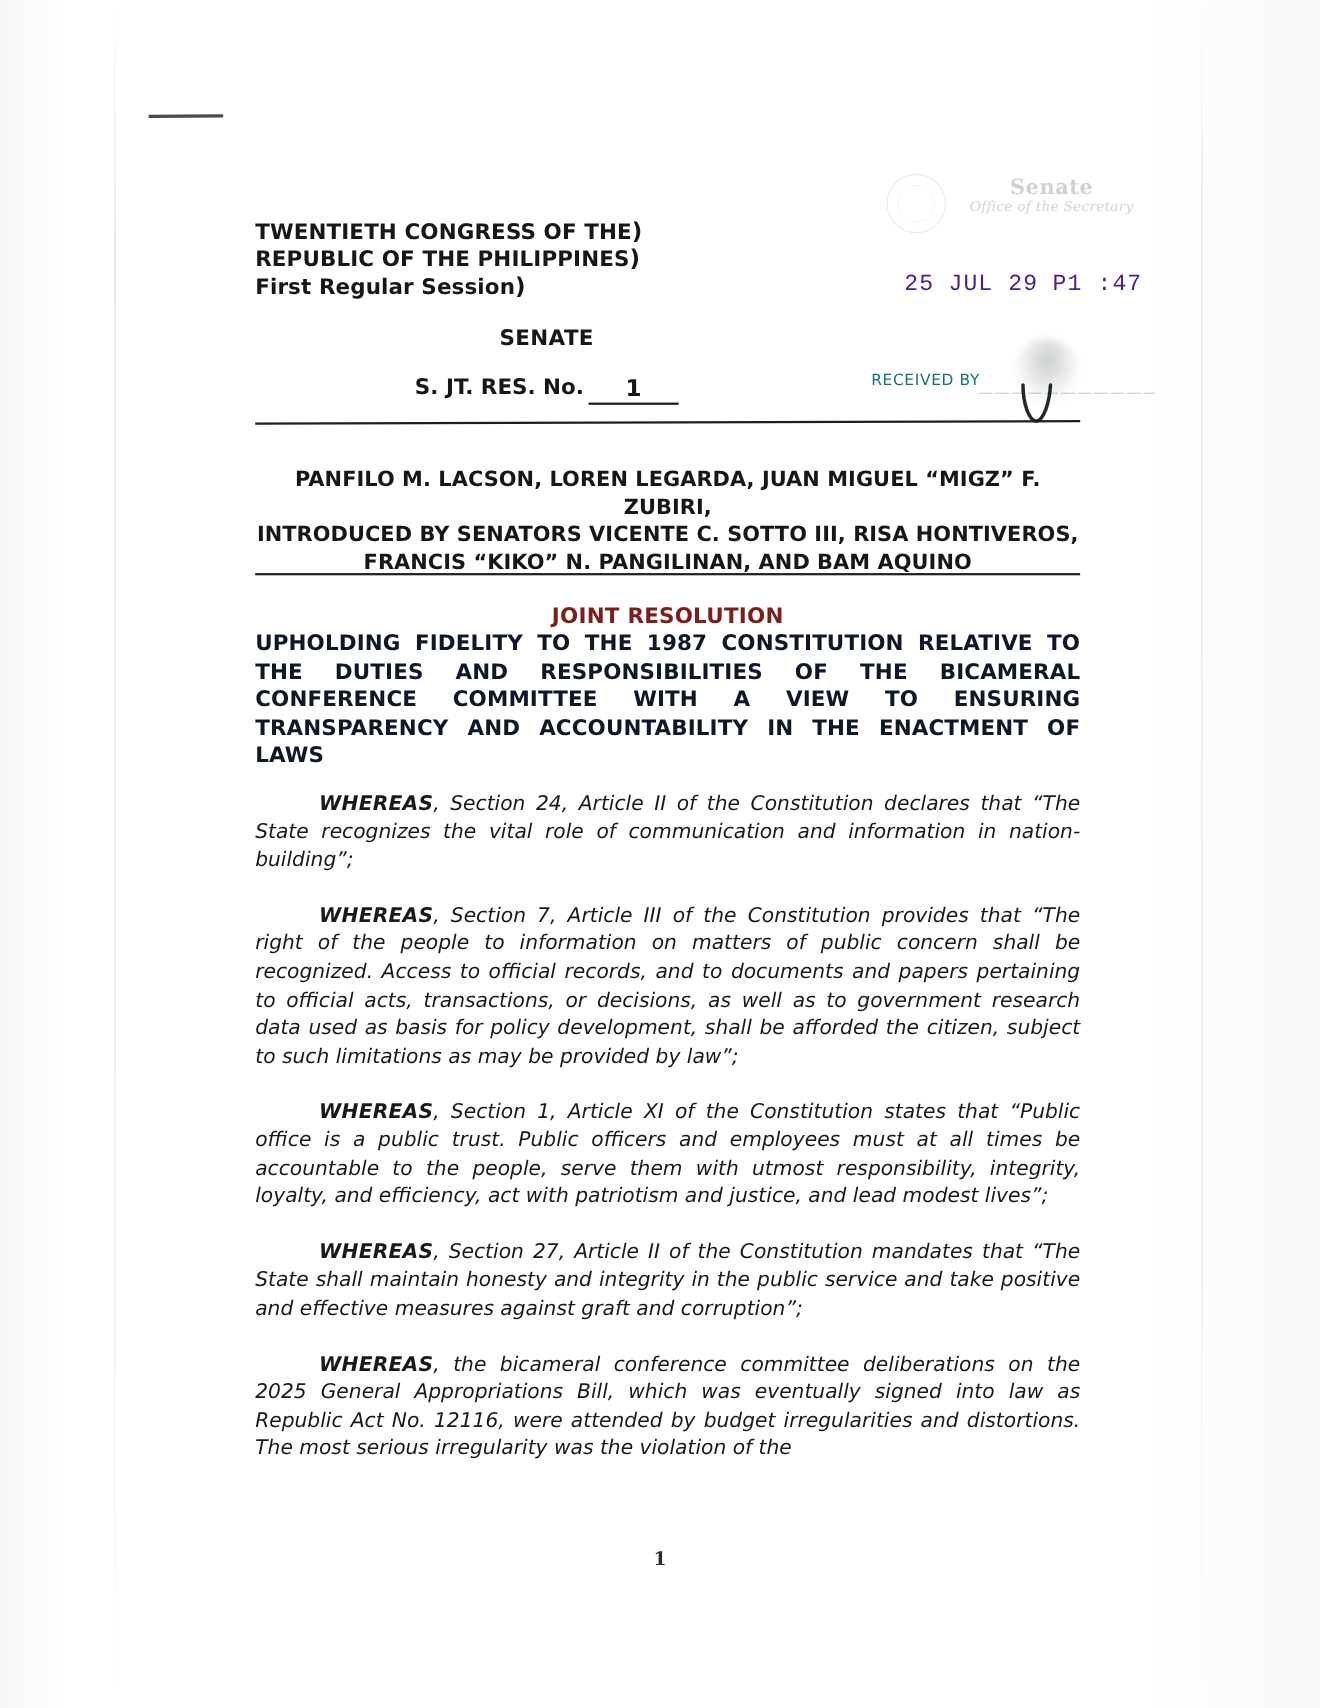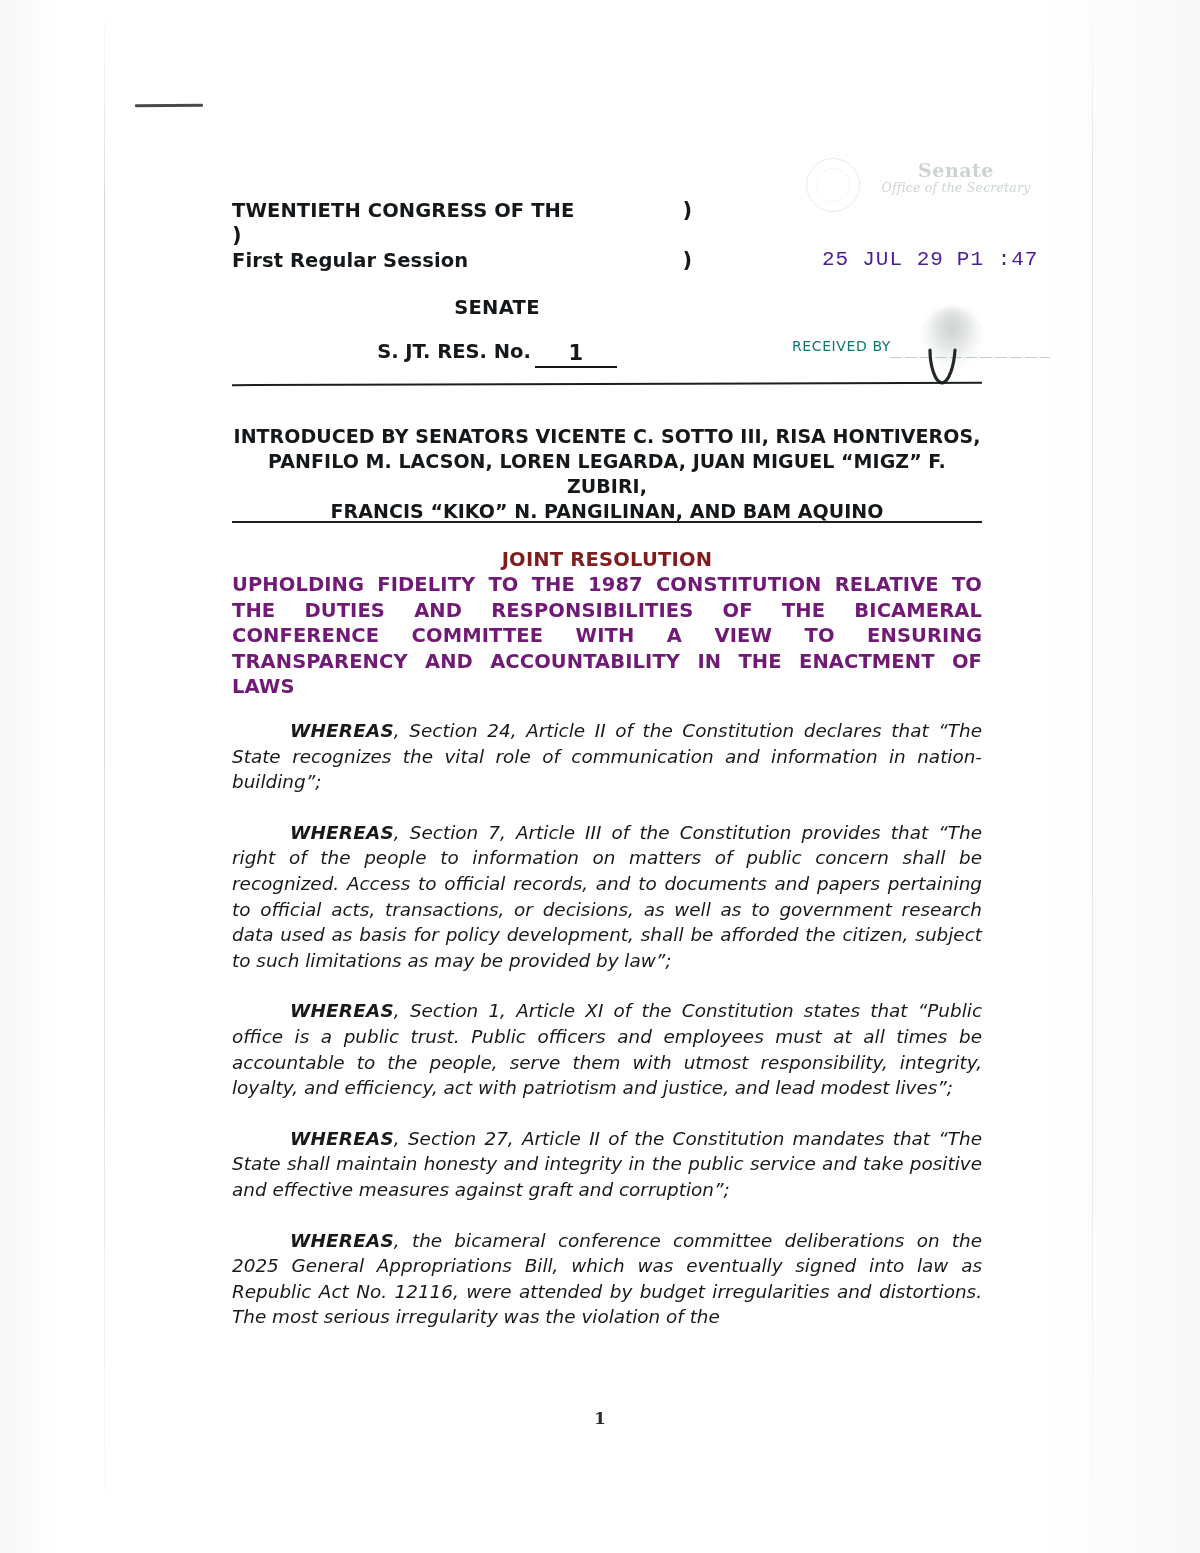--- a/index.html
+++ b/index.html
@@ -53,21 +53,21 @@
   }
 
   
   .masthead {
     position: absolute;
     left: 232px; top: 198px;
     width: 460px;
   }
   .mast-row {
     display: flex;
-    justify-content: space-between;
+    justify-content: flex-start;
     align-items: baseline;
   }
   .mast-label {
     font-family: "DejaVu Sans", sans-serif;
     font-weight: 700;
     font-size: 19.5px;
     letter-spacing: .1px;
     color: #15181a;
     line-height: 25px;
     white-space: nowrap;
@@ -233,21 +233,21 @@
   .jr-title {
     position: absolute;
     left: 232px; top: 572px;
     width: 750px;
     text-align: justify;
     text-align-last: left;
     font-weight: 700;
     font-size: 19.5px;
     line-height: 25.6px;
     letter-spacing: .1px;
-    color: #701a75;
+    color: #0f172a;
   }
 
   
   .body-block {
     position: absolute;
     left: 232px; top: 718px;
     width: 750px;
     font-style: italic;
   }
   .clause {
@@ -287,20 +287,21 @@
   <div class="corner-dash"></div>
 
   <div class="doc">
 
     <div class="masthead">
       <div class="mast-row">
         <span class="mast-label">TWENTIETH CONGRESS OF THE</span>
         <span class="paren">)</span>
       </div>
       <div class="mast-row">
+        <span class="mast-label">REPUBLIC OF THE PHILIPPINES</span>
         <span class="paren">)</span>
       </div>
       <div class="mast-row">
         <span class="mast-label italic">First Regular Session</span>
         <span class="paren">)</span>
       </div>
     </div>
 
     <div class="senate-word">SENATE</div>
 
@@ -319,22 +320,22 @@
     <div class="stamp-recv">RECEIVED BY</div>
     <div class="stamp-recv-line"></div>
     <div class="stamp-smudge"></div>
     <svg class="stamp-sig" viewBox="0 0 34 38">
       <path d="M4 2 C4 18, 9 34, 16 35 C23 34, 28 18, 29 2" fill="none" stroke="#23282a" stroke-width="3.2" stroke-linecap="round"></path>
     </svg>
 
     <div class="rule rule-1"></div>
 
     <div class="authors">
+      <div>PANFILO M. LACSON, LOREN LEGARDA, JUAN MIGUEL “MIGZ” F. ZUBIRI,</div>
       <div>INTRODUCED BY SENATORS VICENTE C. SOTTO III,  RISA HONTIVEROS,</div>
-      <div>PANFILO M. LACSON, LOREN LEGARDA, JUAN MIGUEL “MIGZ” F. ZUBIRI,</div>
       <div>FRANCIS “KIKO” N. PANGILINAN, AND BAM AQUINO</div>
     </div>
 
     <div class="rule rule-2"></div>
 
     <div class="jr-label">JOINT RESOLUTION</div>
     <div class="jr-title">UPHOLDING FIDELITY TO THE 1987 CONSTITUTION RELATIVE TO THE DUTIES AND RESPONSIBILITIES OF THE BICAMERAL CONFERENCE COMMITTEE WITH A VIEW TO ENSURING TRANSPARENCY AND ACCOUNTABILITY IN THE ENACTMENT OF LAWS</div>
 
     <div class="body-block">
         <p class="clause"><b>WHEREAS</b><span>, Section 24, Article II of the Constitution declares that “The State recognizes the vital role of communication and information in nation-building”;</span></p>

